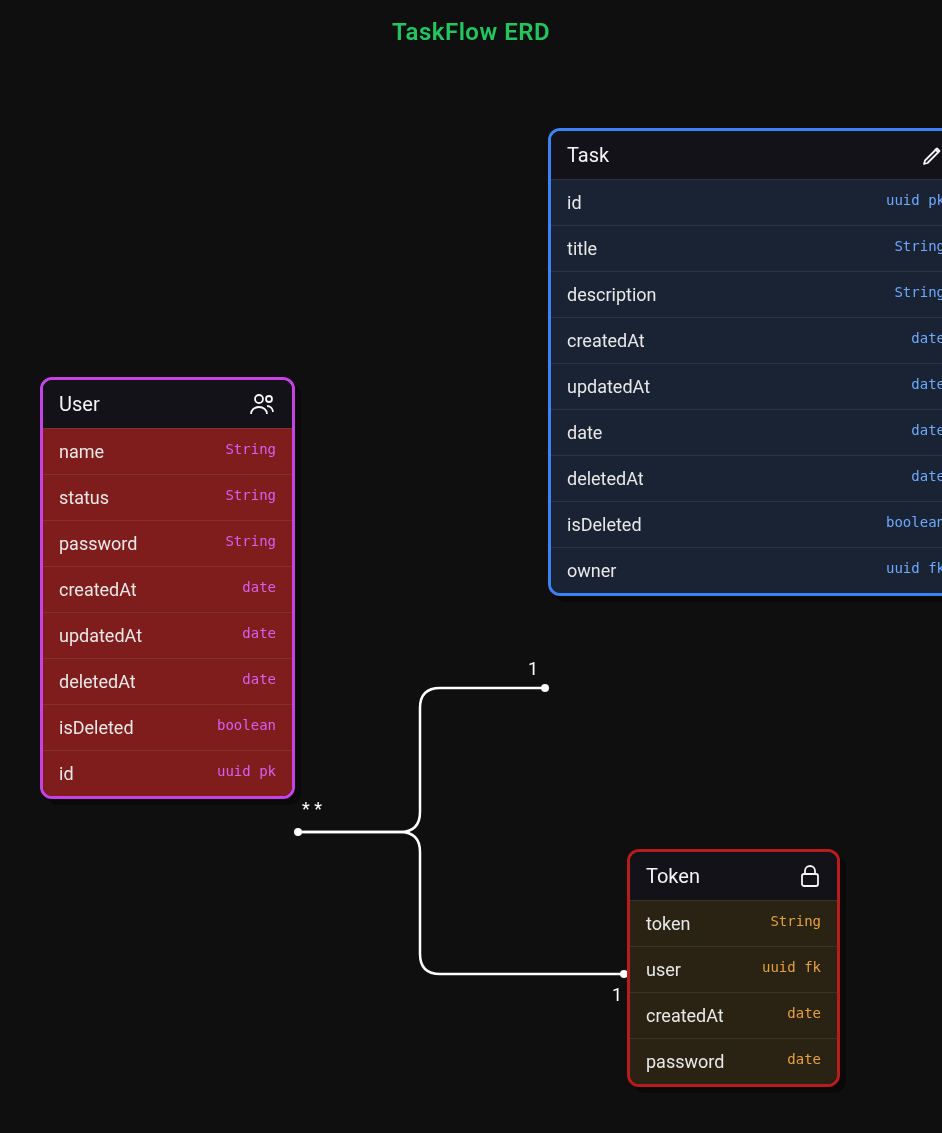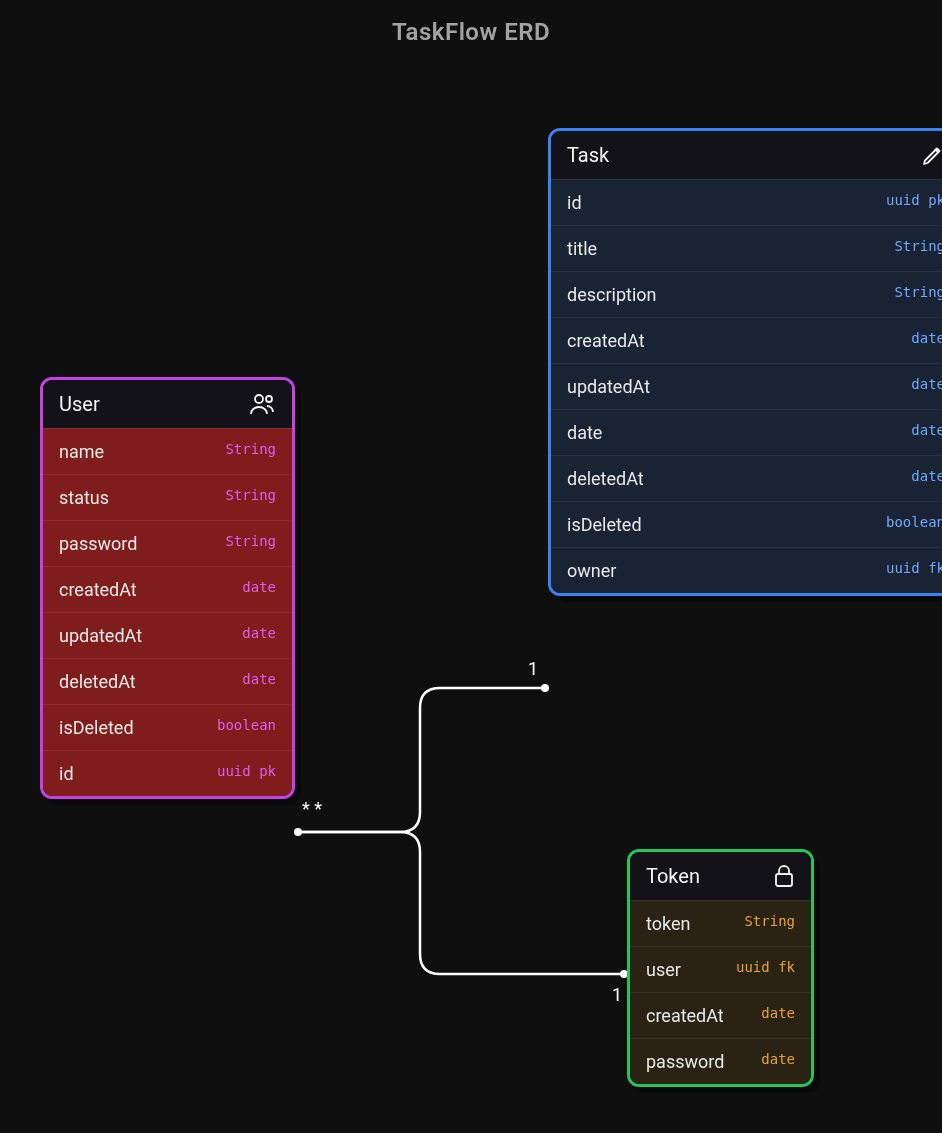--- a/index.html
+++ b/index.html
@@ -12,21 +12,21 @@
   position: relative;
   overflow: hidden;
 }
 .title {
   position: absolute;
   top: 18px;
   left: 50%;
   transform: translateX(-50%);
   font-size: 24px;
   font-weight: 600;
-  color: #a3a3a3;
+  color: #22c55e;
   letter-spacing: 0.5px;
 }
 .entity {
   position: absolute;
   border-radius: 12px;
   overflow: hidden;
   box-shadow: 6px 6px 0 rgba(0,0,0,0.35);
 }
 .entity-header {
   display: flex;
@@ -49,21 +49,21 @@
 .entity-row .type { font-family: ui-monospace, SFMono-Regular, Menlo, Consolas, monospace; font-size: 14px; }
 
 .entity-user { left: 40px; top: 377px; width: 255px; border: 3px solid #c642e6; }
 .entity-user .entity-row { background: #7f1d1d; }
 .entity-user .entity-row .type { color: #d95ef2; }
 
 .entity-task { left: 548px; top: 128px; width: 416px; border: 3px solid #3b82f6; }
 .entity-task .entity-row { background: #1a2333; }
 .entity-task .entity-row .type { color: #6ea8ff; }
 
-.entity-token { left: 627px; top: 849px; width: 187px; border: 3px solid #22c55e; }
+.entity-token { left: 627px; top: 849px; width: 213px; border: 3px solid #b91c1c; }
 .entity-token .entity-row { background: #2a2314; }
 .entity-token .entity-row .type { color: #e6a13d; }
 svg.connectors {
   position: absolute;
   top: 0; left: 0;
   width: 942px; height: 1133px;
   pointer-events: none;
 }
 .card-label {
   position: absolute;

